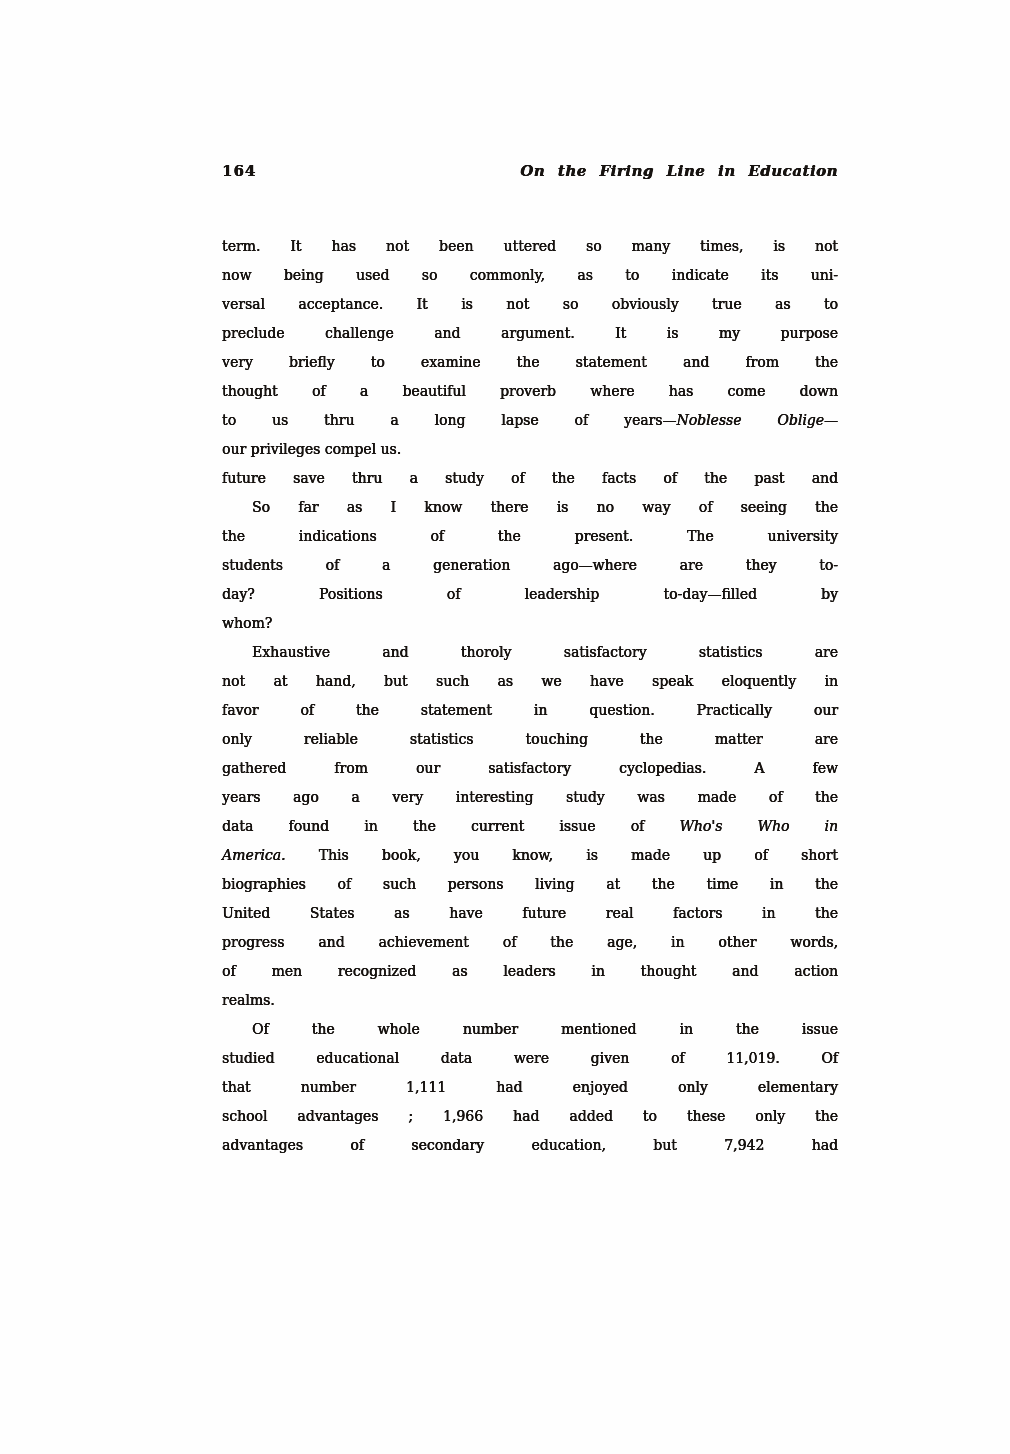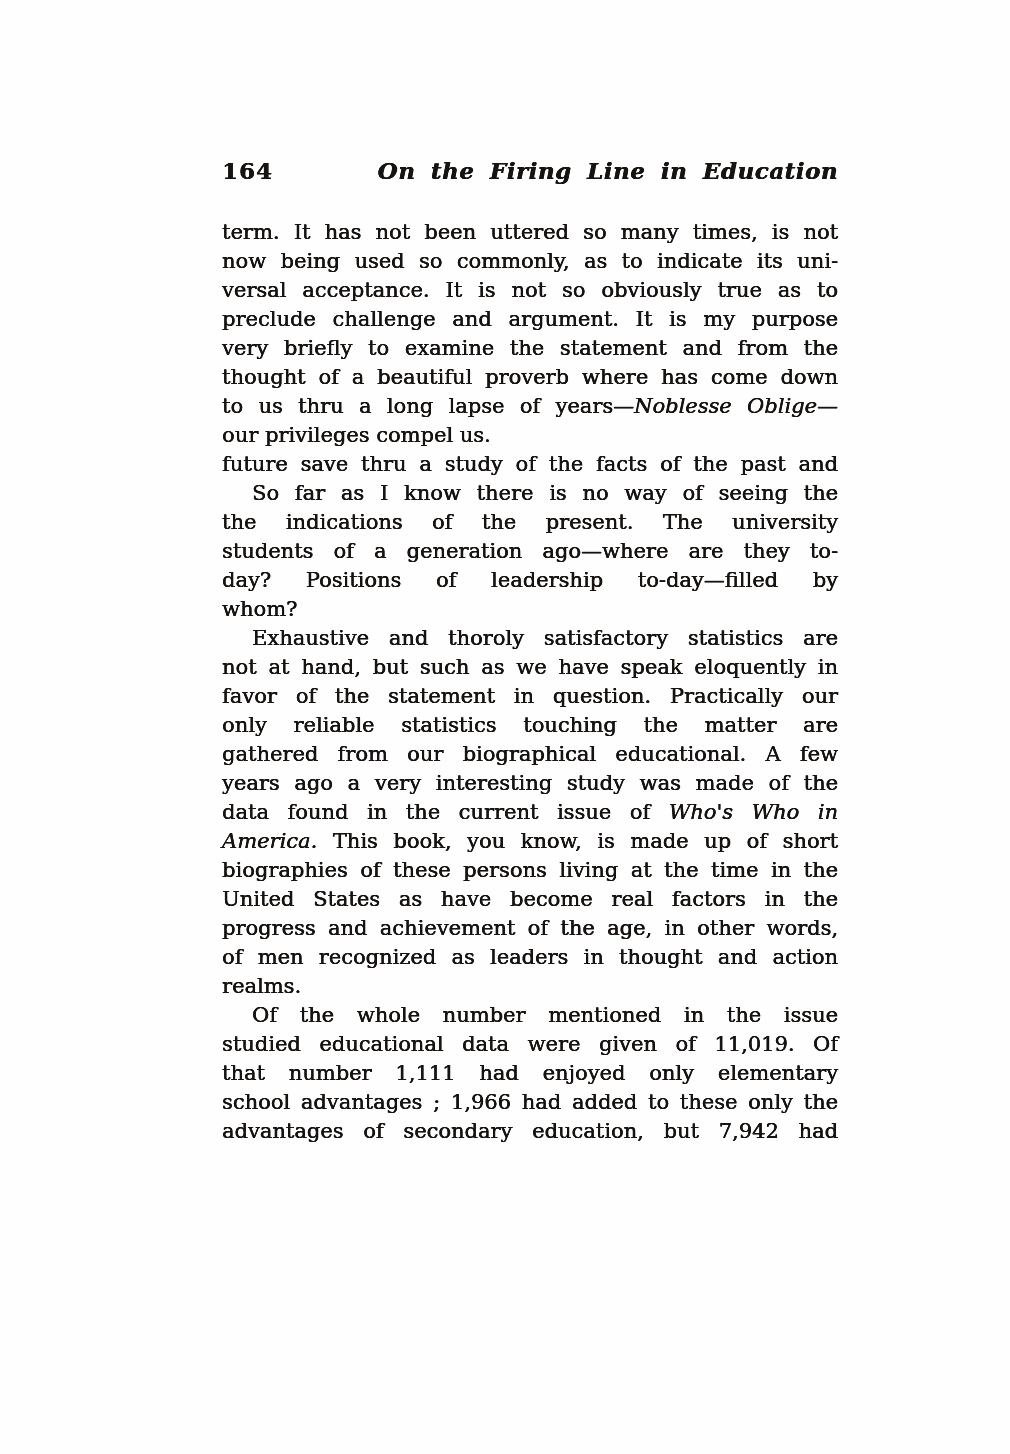--- a/index.html
+++ b/index.html
@@ -21,39 +21,39 @@
     left: 222px;
     top: 156px;
     width: 616px;
     color: #171310;
     
     text-shadow: 0.35px 0 0 currentColor, 0 0.35px 0 currentColor;
   }
   .page-header {
     position: relative;
     height: 30px;
-    font-size: 23px;
+    font-size: 15px;
     font-weight: 700;
     line-height: 30px;
   }
   .page-number {
     position: absolute;
     left: 0;
     top: 0;
     letter-spacing: 1px;
   }
   .running-title {
     text-align: right;
     font-style: italic;
     word-spacing: 7px;
     letter-spacing: 0.5px;
   }
   .body-text {
-    margin-top: 32px;
-    font-size: 21px;
+    margin-top: 46px;
+    font-size: 14px;
     line-height: 29px;
   }
   .paragraph { margin: 0; }
   .line {
     text-align: justify;
     text-align-last: justify;
     min-height: 29px;
   }
   .line.endline {
     text-align-last: left;
@@ -89,26 +89,26 @@
           <div class="line">the indications of the present.  The university</div>
           <div class="line">students of a generation ago—where are they to-</div>
           <div class="line">day?   Positions of leadership to-day—filled by</div>
           <div class="line endline">whom?</div>
         </div>
         <div class="paragraph">
           <div class="line indent">Exhaustive and thoroly satisfactory statistics are</div>
           <div class="line">not at hand, but such as we have speak eloquently in</div>
           <div class="line">favor of the statement in question.  Practically our</div>
           <div class="line">only reliable statistics touching the matter are</div>
-          <div class="line">gathered from our biographical educational.  A few</div>
+          <div class="line">gathered from our satisfactory cyclopedias.  A few</div>
           <div class="line">years ago a very interesting study was made of the</div>
           <div class="line">data found in the current issue of <i>Who's Who in</i></div>
           <div class="line"><i>America.</i>  This book, you know, is made up of short</div>
-          <div class="line">biographies of these persons living at the time in the</div>
-          <div class="line">United States as have become real factors in the</div>
+          <div class="line">biographies of such persons living at the time in the</div>
+          <div class="line">United States as have future real factors in the</div>
           <div class="line">progress and achievement of the age, in other words,</div>
           <div class="line">of men recognized as leaders in thought and action</div>
           <div class="line endline">realms.</div>
         </div>
         <div class="paragraph">
           <div class="line indent">Of the whole number mentioned in the issue</div>
           <div class="line">studied educational data were given of 11,019.  Of</div>
           <div class="line">that number 1,111 had enjoyed only elementary</div>
           <div class="line">school advantages ; 1,966 had added to these only the</div>
           <div class="line">advantages of secondary education, but 7,942 had</div>

